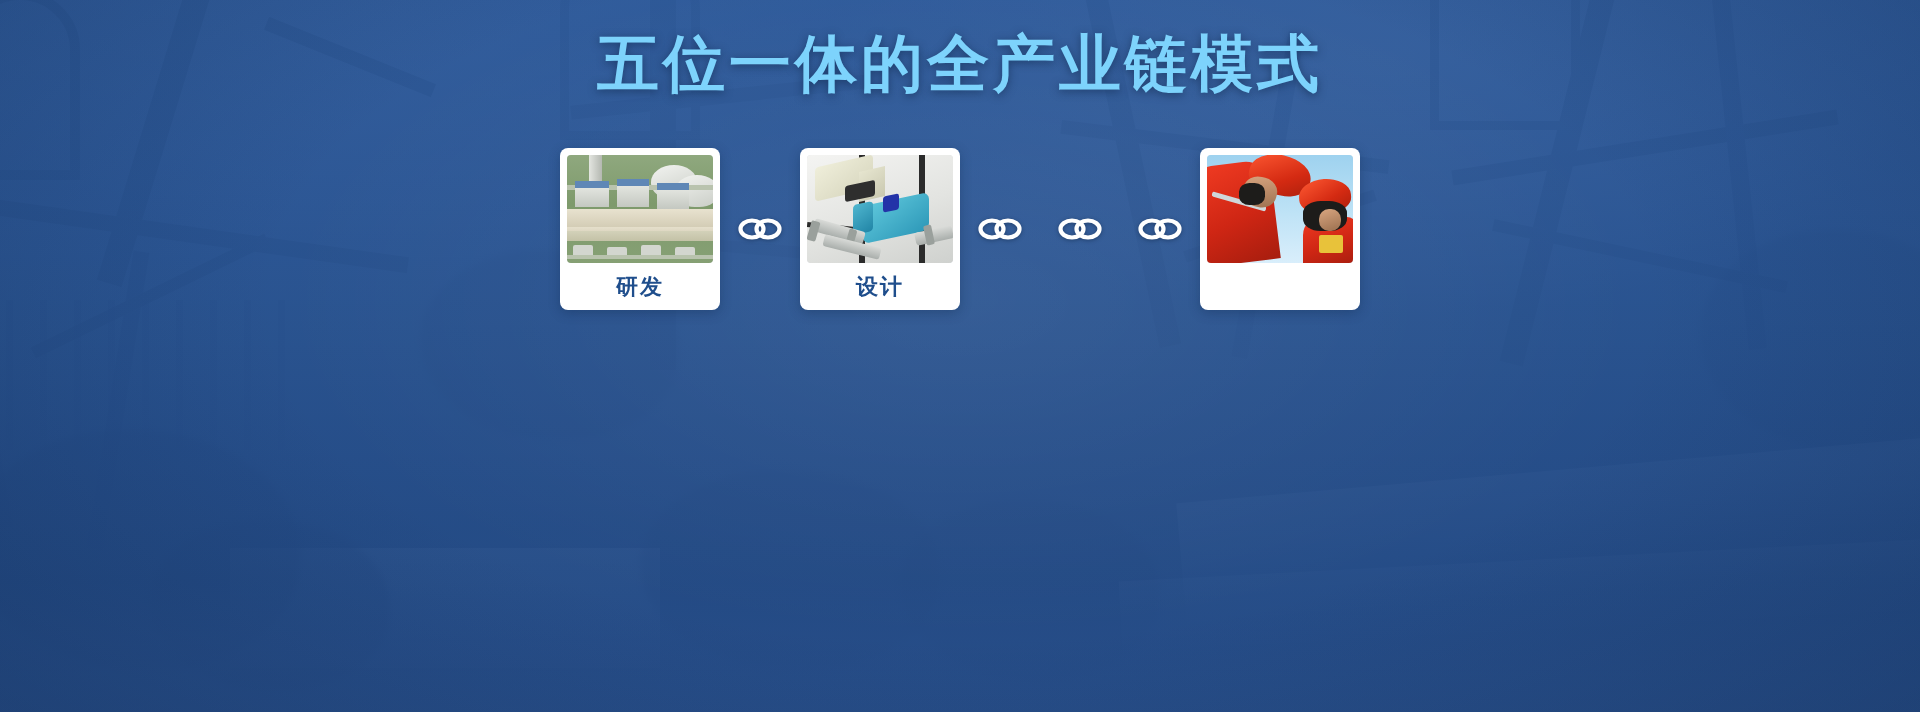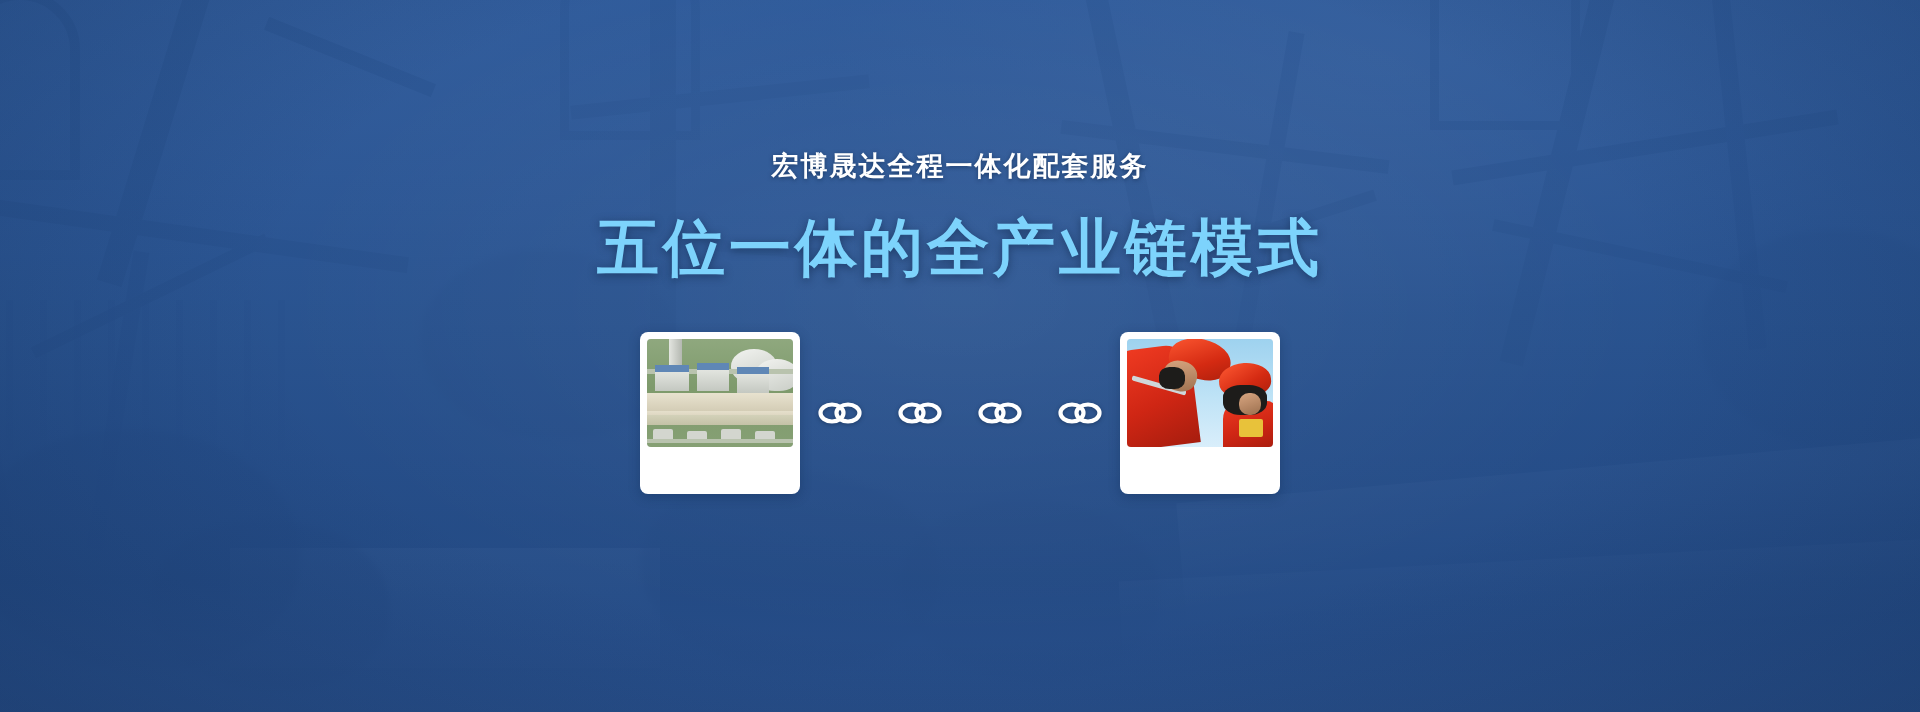--- a/index.html
+++ b/index.html
@@ -318,21 +318,20 @@
     <div id="pipe"></div>
     <div id="pipe2"></div>
     <div id="ground"></div>
   </div>
 
   <div class="bg-tint"></div>
   <div class="bg-vignette"></div>
 
   <div class="content">
 
-    <div class="subtitle">宏博晟达全程一体化配套服务</div>
 
     <h1 class="title">五位一体的全产业链模式</h1>
 
     <div class="chain">
 
       <div class="card">
         <div class="thumb">
           <div class="sc">
             <div class="plant-sky"></div>
             <div class="plant-dome pd1"></div>
@@ -347,29 +346,54 @@
             <div class="pb-roof" style="left:90px;top:28px;width:32px;height:7px;"></div>
             <div class="plant-strip" style="top:54px;"></div>
             <div class="plant-strip" style="top:72px;height:14px;opacity:.85;"></div>
             <div class="plant-unit" style="left:6px;top:90px;width:20px;height:12px;"></div>
             <div class="plant-unit" style="left:40px;top:92px;width:20px;height:12px;"></div>
             <div class="plant-unit" style="left:74px;top:90px;width:20px;height:12px;"></div>
             <div class="plant-unit" style="left:108px;top:92px;width:20px;height:12px;"></div>
             <div class="plant-road" style="left:0;top:100px;width:146px;height:4px;"></div>
           </div>
         </div>
+        <div class="card-label">研发</div>
       </div>
 
       <div class="link-sep">
         <svg width="44" height="24" viewBox="0 0 44 24">
           <ellipse cx="14" cy="12" rx="11.5" ry="8.5" fill="none" stroke="#ffffff" stroke-width="4.2"></ellipse>
           <ellipse cx="30" cy="12" rx="11.5" ry="8.5" fill="none" stroke="#ffffff" stroke-width="4.2"></ellipse>
         </svg>
       </div>
 
+      <div class="card">
+        <div class="thumb">
+          <div class="sc">
+            <div class="cad-bg"></div>
+            <div class="cad-frame" style="left:52px;top:0;width:6px;height:108px;"></div>
+            <div class="cad-frame" style="left:112px;top:0;width:6px;height:108px;"></div>
+            <div class="cad-frame" style="left:52px;top:58px;width:66px;height:5px;"></div>
+            <div class="cad-frame" style="left:0;top:70px;width:58px;height:5px;transform:rotate(6deg);"></div>
+            <div class="cad-motor"></div>
+            <div class="cad-motor2"></div>
+            <div class="cad-dark"></div>
+            <div class="cad-body"></div>
+            <div class="cad-cap"></div>
+            <div class="cad-blue"></div>
+            <div class="cad-pipe" style="left:6px;top:70px;width:52px;height:13px;transform:rotate(16deg);"></div>
+            <div class="cad-flange" style="left:2px;top:66px;width:9px;height:20px;transform:rotate(16deg);"></div>
+            <div class="cad-flange" style="left:40px;top:74px;width:8px;height:19px;transform:rotate(16deg);"></div>
+            <div class="cad-pipe" style="left:16px;top:86px;width:58px;height:12px;transform:rotate(14deg);"></div>
+            <div class="cad-pipe" style="left:108px;top:74px;width:38px;height:13px;transform:rotate(-12deg);"></div>
+            <div class="cad-flange" style="left:118px;top:70px;width:8px;height:20px;transform:rotate(-12deg);"></div>
+          </div>
+        </div>
+        <div class="card-label">设计</div>
+      </div>
 
       <div class="link-sep">
         <svg width="44" height="24" viewBox="0 0 44 24">
           <ellipse cx="14" cy="12" rx="11.5" ry="8.5" fill="none" stroke="#ffffff" stroke-width="4.2"></ellipse>
           <ellipse cx="30" cy="12" rx="11.5" ry="8.5" fill="none" stroke="#ffffff" stroke-width="4.2"></ellipse>
         </svg>
       </div>
 
 
       <div class="link-sep">

